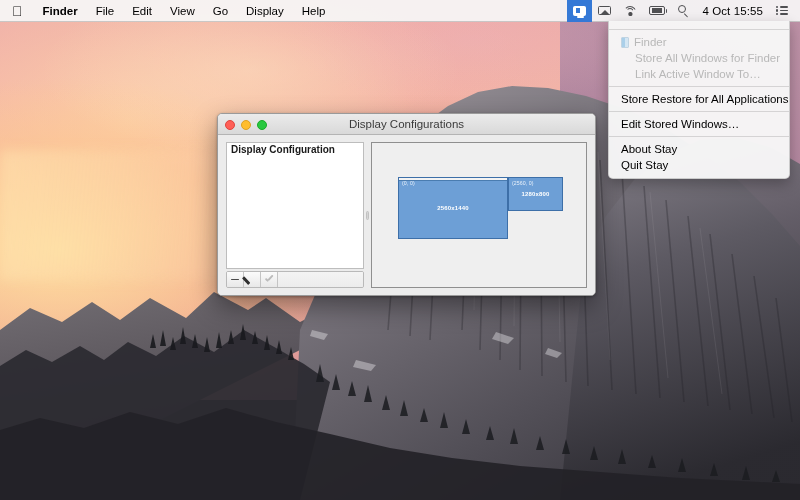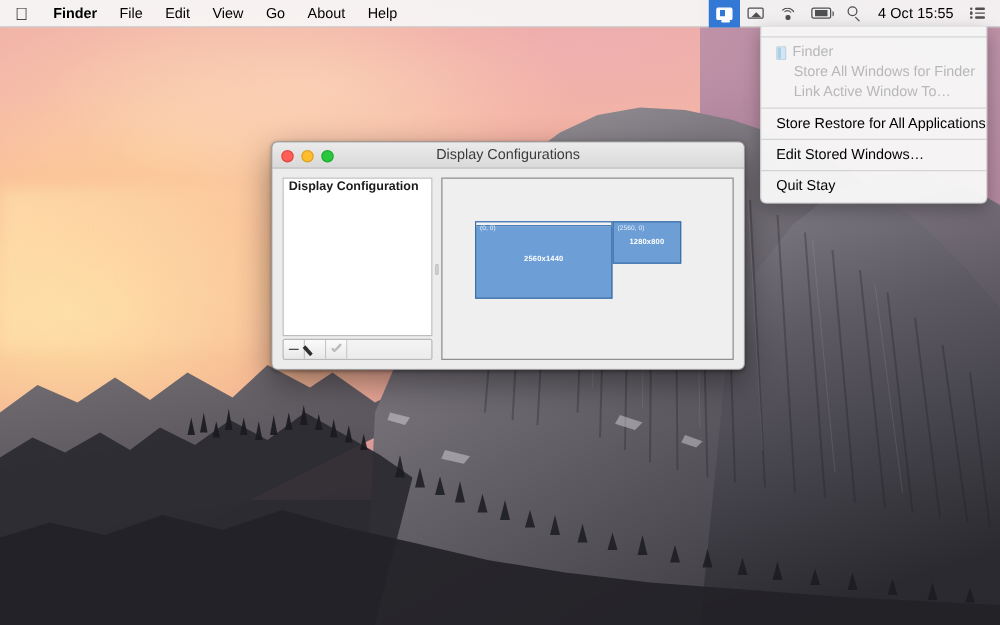--- a/index.html
+++ b/index.html
@@ -203,21 +203,21 @@
   .lt.r { background:#ff5f57; border:.5px solid #e0443e; }
   .lt.y { background:#ffbd2e; border:.5px solid #dea123; }
   .lt.g { background:#28c840; border:.5px solid #1aab29; }
 
   #dcbody {
     position:absolute; left:0; top:21px; right:0; bottom:0;
     background:#ececec; display:flex;
   }
   
   #leftpane {
-    width:120px; margin:7px 0 0 8px;
+    width:138px; margin:7px 0 0 8px;
     display:flex; flex-direction:column;
   }
   #listbox {
     flex:1; background:#fff;
     border:1px solid #bdbdbd;
     font-size:10.5px;
     overflow:hidden;
   }
   .lb-head {
     height:13px; line-height:13px; padding-left:4px;
@@ -437,21 +437,21 @@
 <div id="menubar">
   <div class="mb-left">
     <div class="mb-item apple">
       <span class="apple-glyph"></span>
     </div>
     <div class="mb-item bold">Finder</div>
     <div class="mb-item">File</div>
     <div class="mb-item">Edit</div>
     <div class="mb-item">View</div>
     <div class="mb-item">Go</div>
-    <div class="mb-item">About</div>
+    <div class="mb-item">Display</div>
     <div class="mb-item">Help</div>
   </div>
 
   <div class="mb-right">
     <div class="mb-stat active">
       <span class="ico-display ico-display-stay"></span>
     </div>
     <div class="mb-stat">
       <span class="ico-airplay"></span>
     </div>
@@ -501,20 +501,21 @@
   <div class="m-sep"></div>
 
   <div class="m-row">Store Restore for All Applications</div>
 
   <div class="m-sep"></div>
 
   <div class="m-row">Edit Stored Windows…</div>
 
   <div class="m-sep"></div>
 
+  <div class="m-row">About Stay</div>
   <div class="m-row">Quit Stay</div>
 </div>
 
 <div id="dcwin">
 
   <div id="dctitle">
     <div class="lights">
       <span class="lt r"></span>
       <span class="lt y"></span>
       <span class="lt g"></span>

